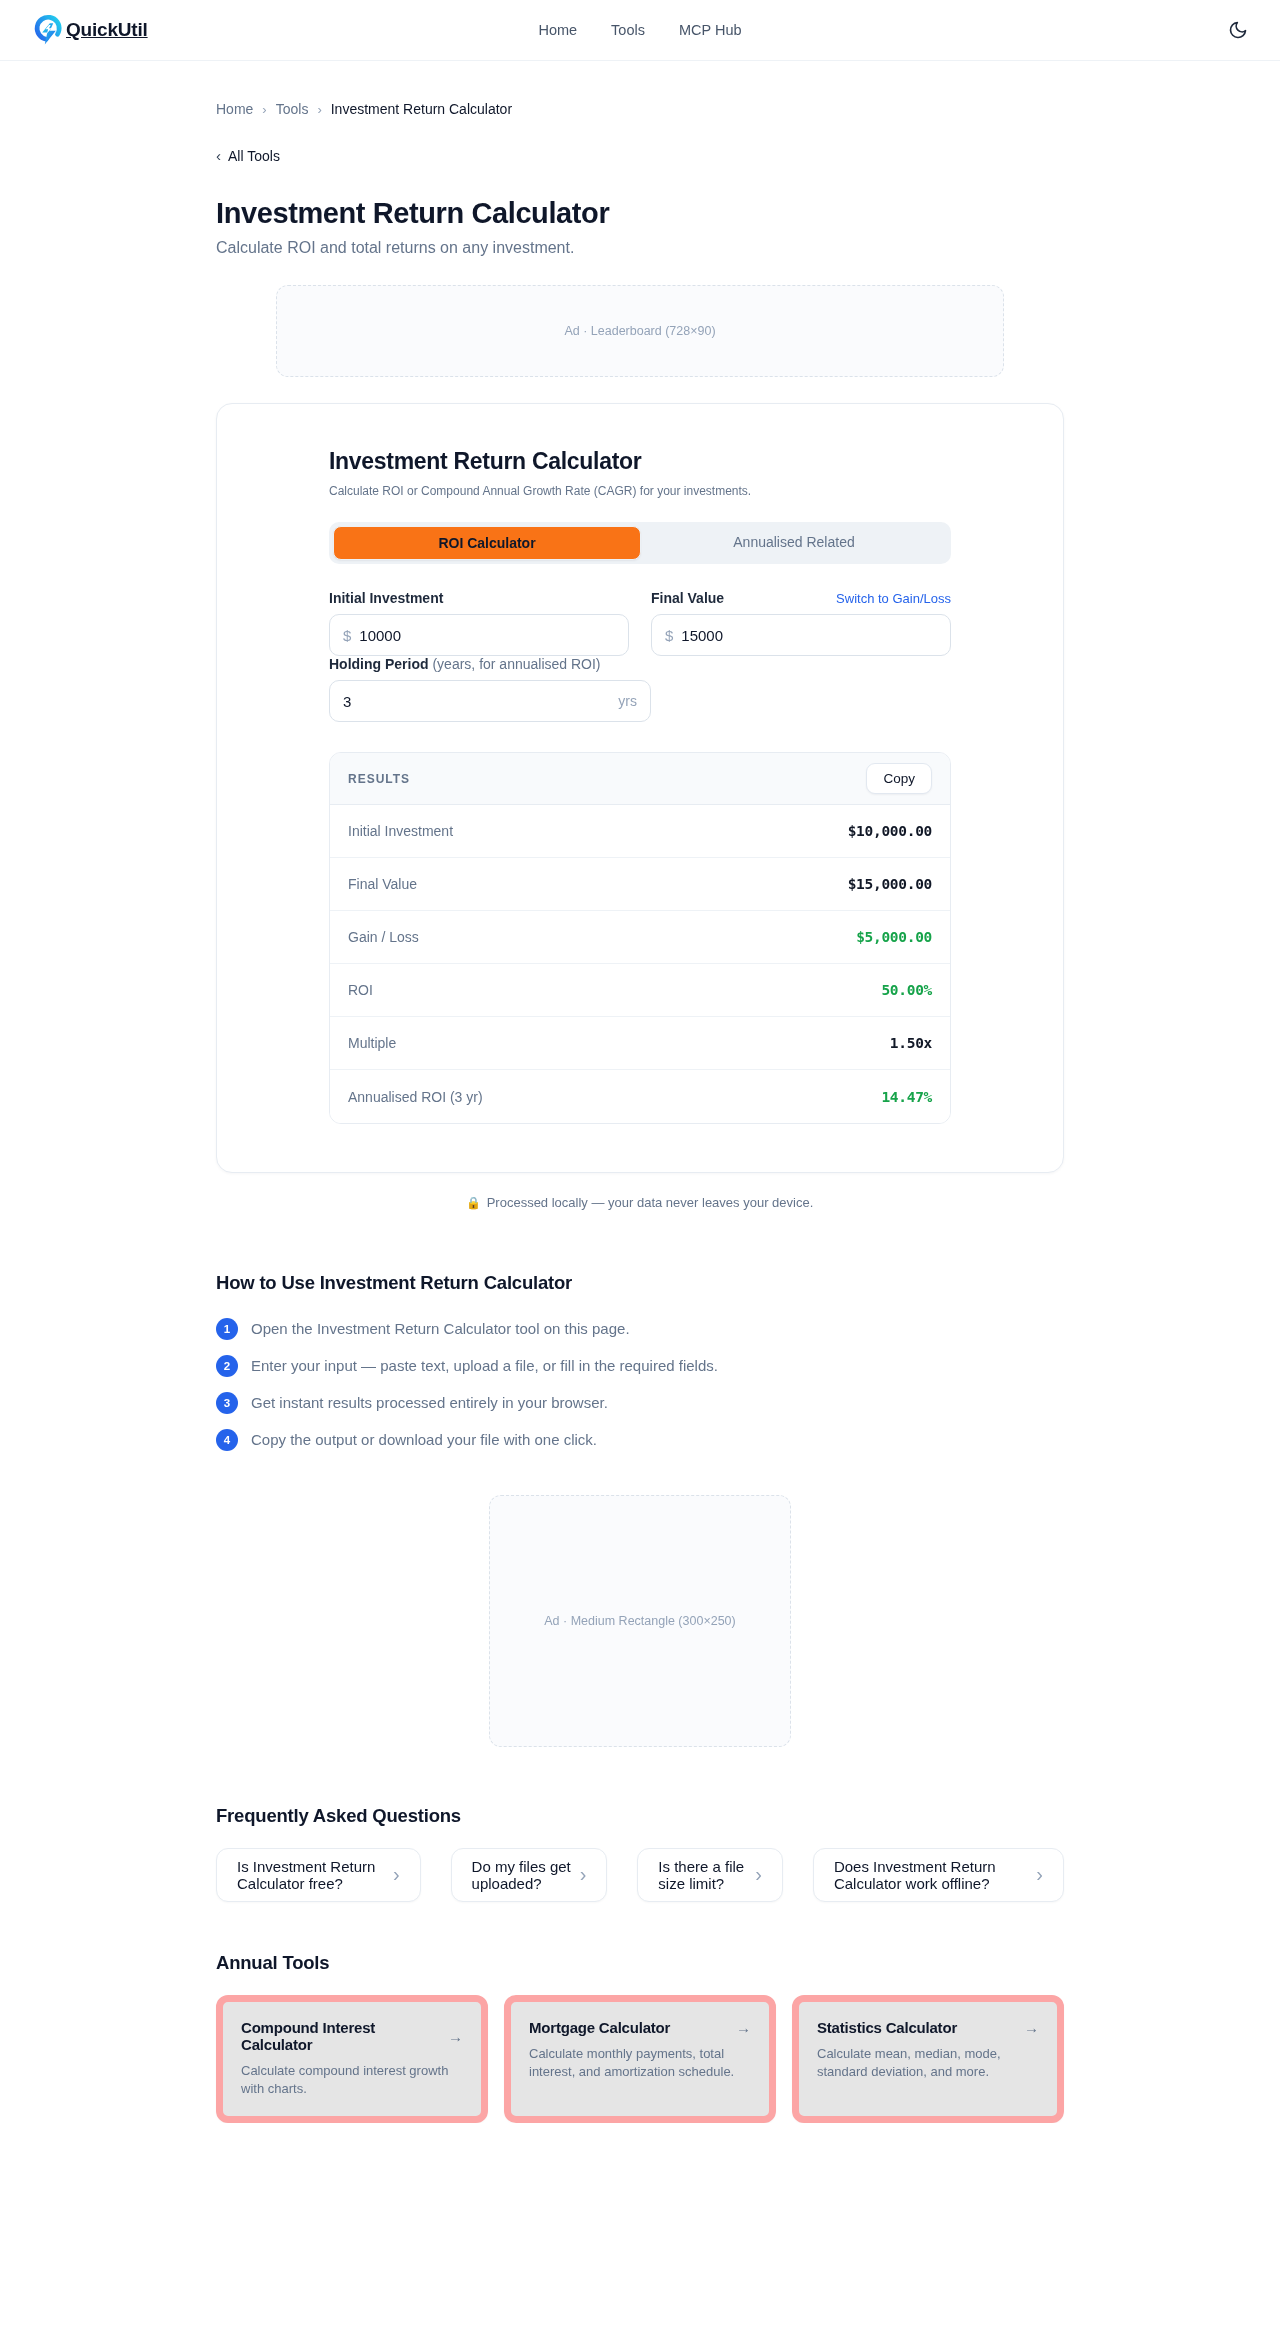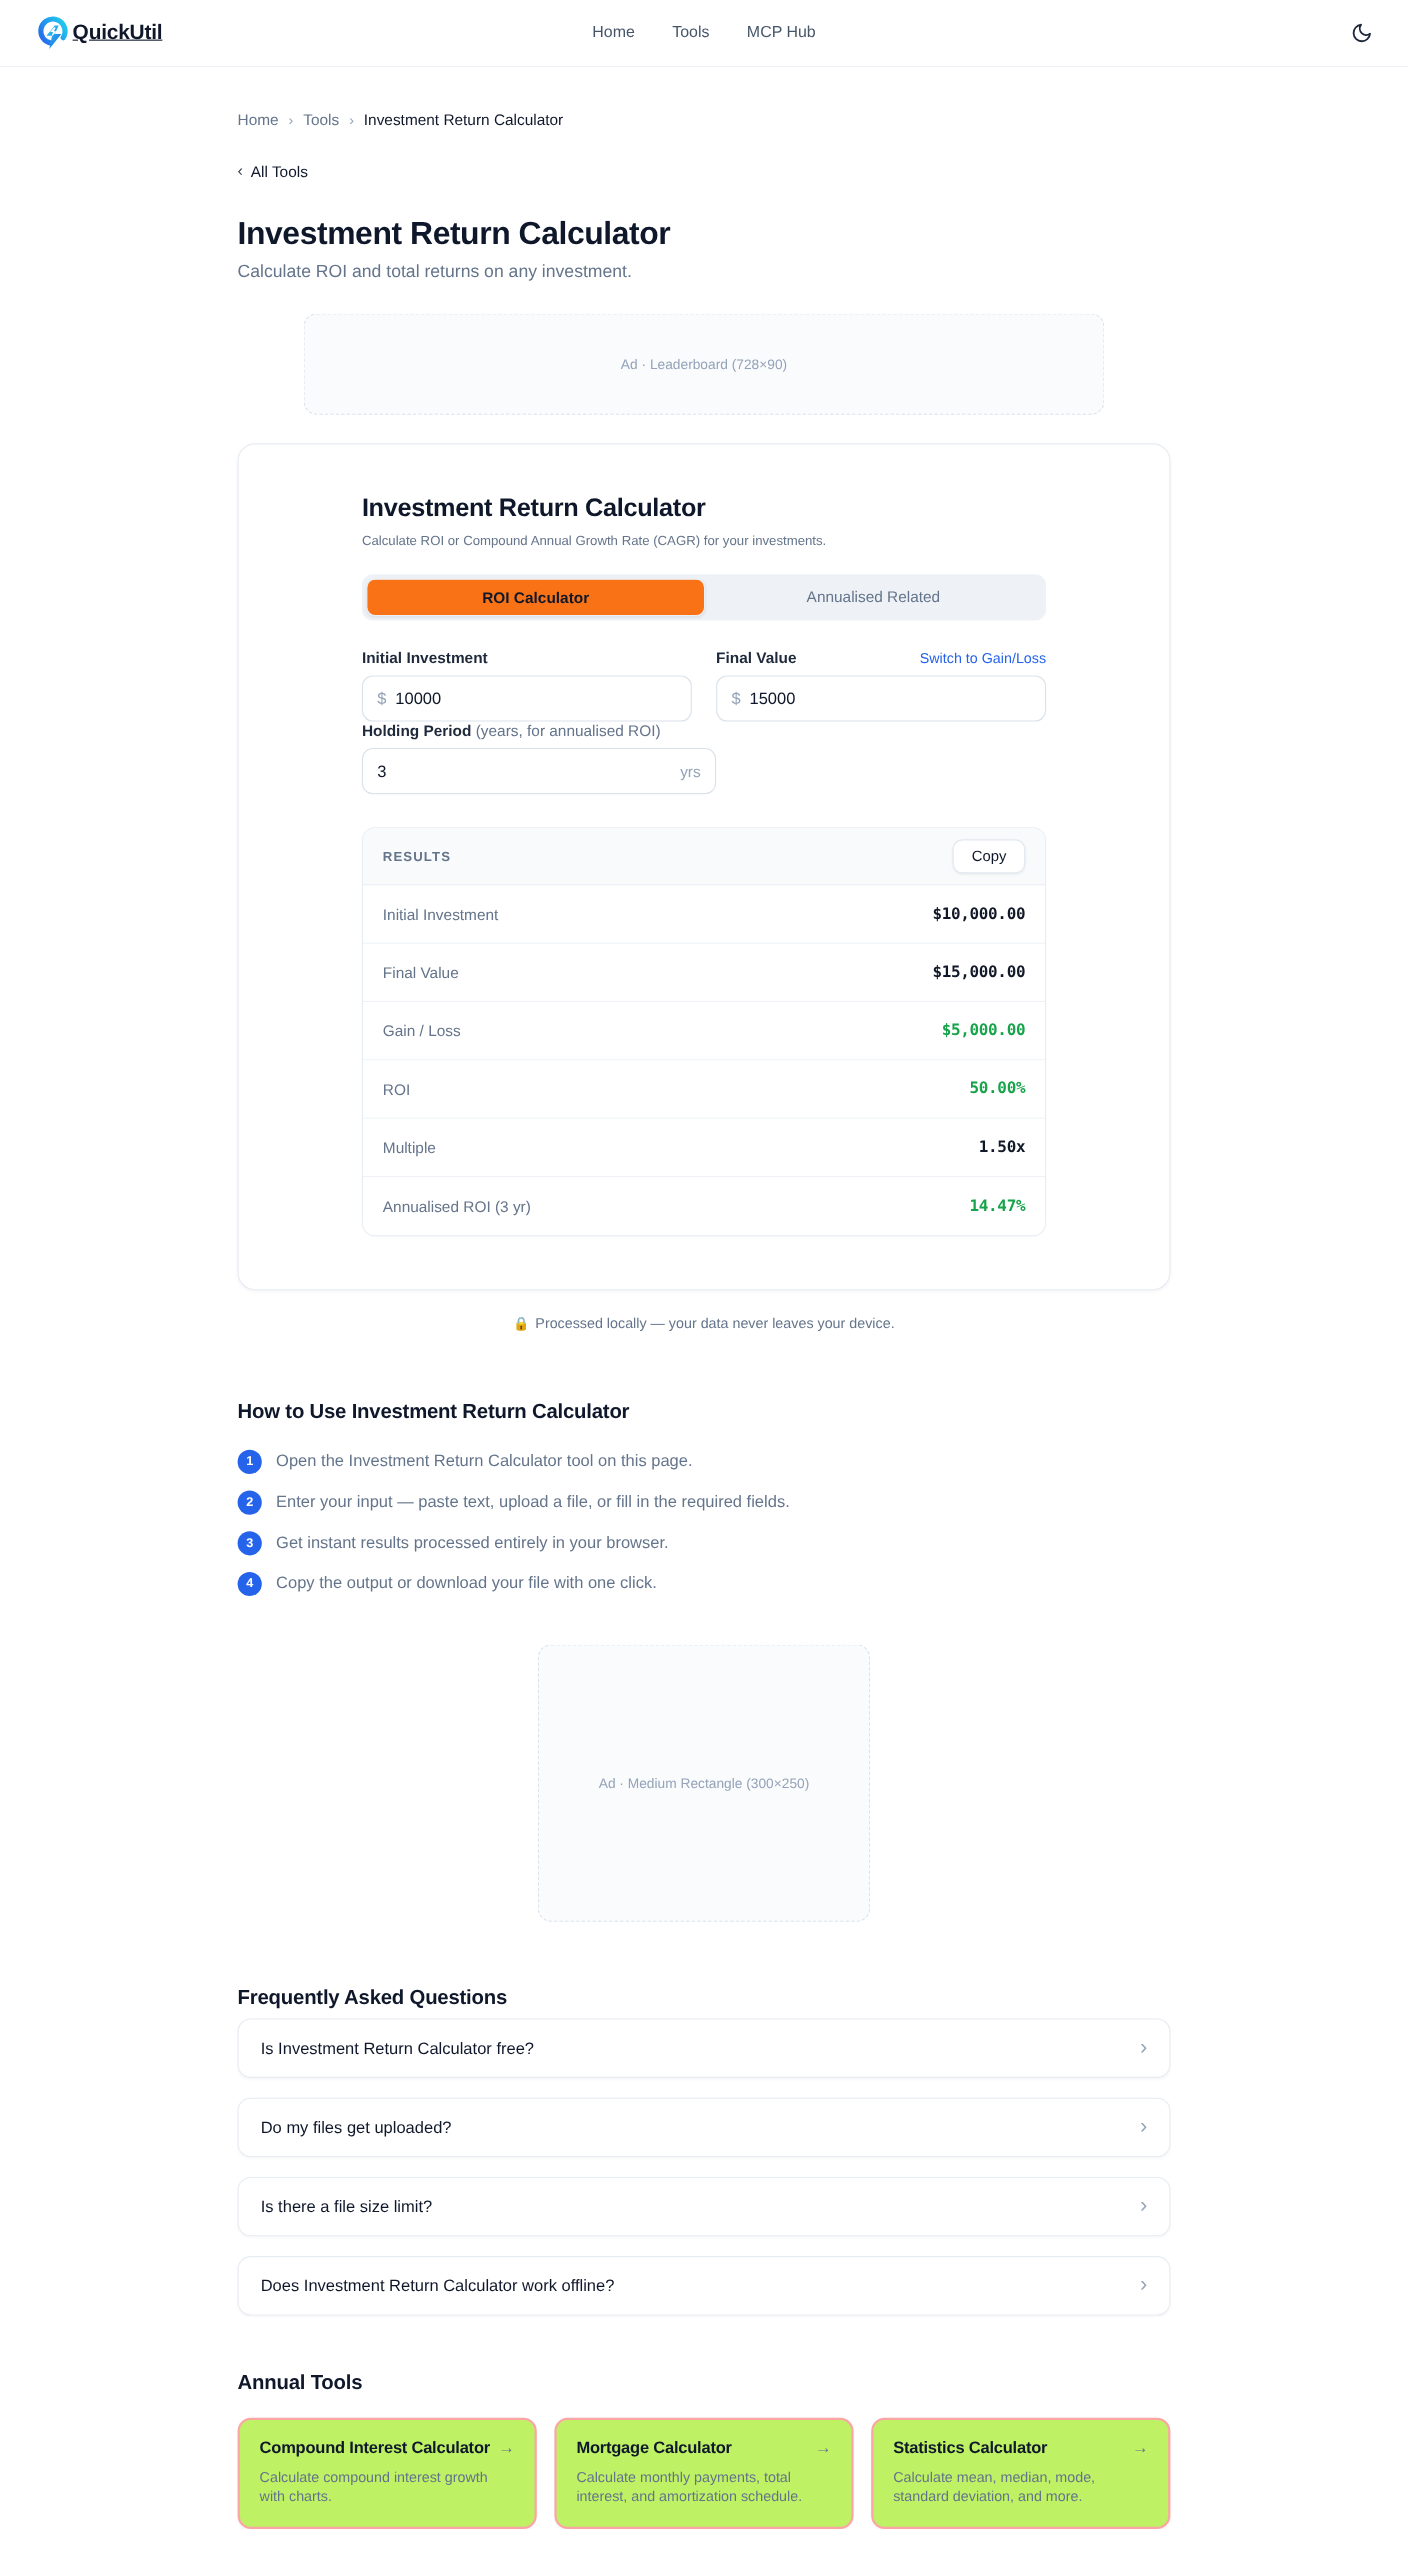--- a/index.html
+++ b/index.html
@@ -76,29 +76,29 @@
   
   .section-title { font-size:18.5px; font-weight:700; letter-spacing:-0.2px; color:#0f172a; }
   .how-to { margin-top:62px; }
   .steps { margin-top:24px; display:flex; flex-direction:column; gap:15px; }
   .step { display:flex; align-items:flex-start; gap:13px; }
   .step-num { flex:0 0 auto; width:22px; height:22px; border-radius:50%; background:#2563eb; color:#fff; font-size:11.5px; font-weight:700; display:flex; align-items:center; justify-content:center; }
   .step-text { font-size:15px; color:#64748b; line-height:22px; }
 
   
   .faq { margin-top:58px; }
-  .faq-list { margin-top:8px; display:flex; flex-direction:column; gap:18px; }
+  .faq-list { margin-top:21px; display:flex; flex-direction:row; gap:30px; }
   .faq-item { border:1px solid #e7ecf2; border-radius:12px; background:#fff; height:54px; display:flex; align-items:center; justify-content:space-between; padding:0 20px; cursor:pointer; box-shadow:0 1px 2px rgba(15,23,42,.03); }
   .faq-q { font-size:15px; font-weight:500; color:#0f172a; }
   .faq-chev { color:#94a3b8; font-size:20px; line-height:1; transform:translateY(-1px); }
 
   
   .related { margin-top:50px; }
   .related-grid { margin-top:21px; display:flex; gap:16px; }
-  .related-card { flex:1; border:2px solid #fca5a5; border-radius:12px; background:#bef264; padding:17px 18px 18px; cursor:pointer; box-shadow:0 1px 2px rgba(15,23,42,.03); }
+  .related-card { flex:1; border:7px solid #fca5a5; border-radius:12px; background:#e5e5e5; padding:17px 18px 18px; cursor:pointer; box-shadow:0 1px 2px rgba(15,23,42,.03); }
   .related-head { display:flex; align-items:center; justify-content:space-between; }
   .related-title { font-size:15px; font-weight:700; color:#0f172a; letter-spacing:-0.2px; }
   .related-arrow { color:#64748b; font-size:15px; }
   .related-desc { margin-top:9px; font-size:13px; color:#64748b; line-height:18px; }
 </style>
 </head>
 <body>
 
 <header class="site-header">
   <div class="brand">

